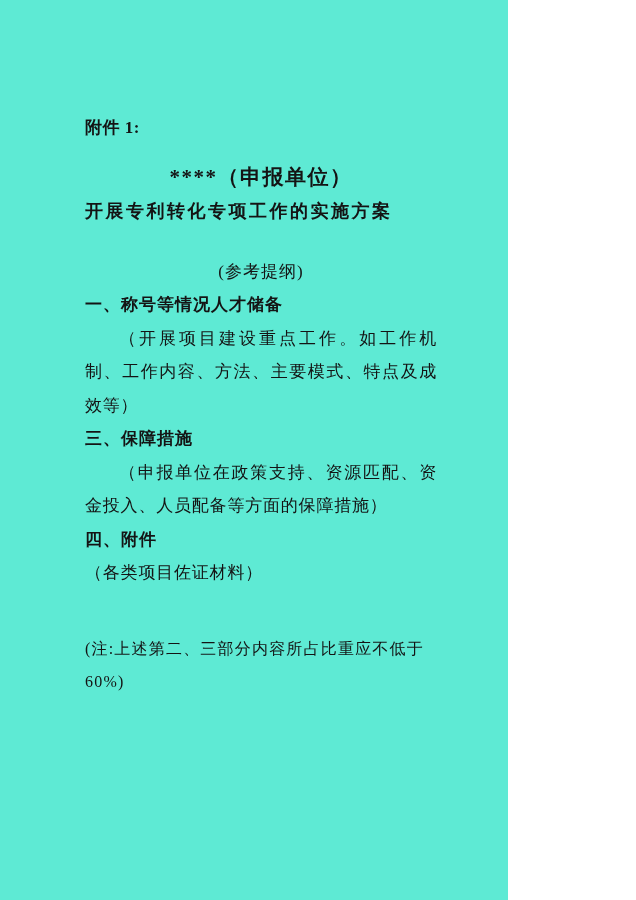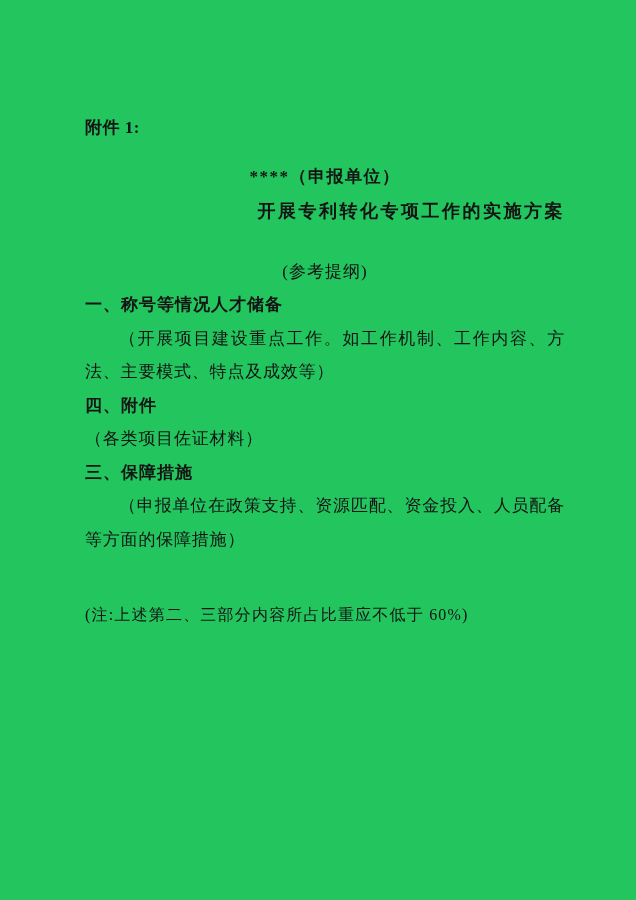--- a/index.html
+++ b/index.html
@@ -1,44 +1,44 @@
 <!DOCTYPE html>
 <html><head>
 <meta charset="utf-8">
 <style>
   * { margin: 0; padding: 0; box-sizing: border-box; }
   html, body { background: #ffffff; }
   .page {
     position: relative;
-    width: 636px;
+    width: 508px;
     height: 900px;
-    background: #22c55e;
+    background: #5eead4;
     overflow: hidden;
     font-family: "Liberation Serif", "DejaVu Serif", serif;
     color: #141414;
   }
   .content {
     padding: 116px 71px 0 85px; 
   }
   .attachment {
     font-size: 17px;
     font-weight: bold;
     line-height: 24px;
     letter-spacing: 0.5px;
   }
   .title-block { margin-top: 20px; }
   .title-unit {
     text-align: center;
     font-weight: bold;
-    font-size: 17px;
+    font-size: 21px;
     line-height: 34px;
     letter-spacing: 1.5px;
   }
   .title-main {
-    text-align: right;
+    text-align: left;
     font-weight: bold;
     font-size: 18px;
     line-height: 34px;
     letter-spacing: 2.5px;
   }
   .subtitle {
     text-align: center;
     font-size: 17px;
     line-height: 32px;
     letter-spacing: 1px;
@@ -81,25 +81,25 @@
 
     <div>
       <div class="sec-heading">一、称号等情况人才储备</div>
     </div>
 
     <div>
       <div class="sec-body indent2">（开展项目建设重点工作。如工作机制、工作内容、方法、主要模式、特点及成效等）</div>
     </div>
 
     <div>
-      <div class="sec-heading">四、附件</div>
-      <div class="sec-body">（各类项目佐证材料）</div>
+      <div class="sec-heading">三、保障措施</div>
+      <div class="sec-body indent2">（申报单位在政策支持、资源匹配、资金投入、人员配备等方面的保障措施）</div>
     </div>
 
     <div>
-      <div class="sec-heading">三、保障措施</div>
-      <div class="sec-body indent2">（申报单位在政策支持、资源匹配、资金投入、人员配备等方面的保障措施）</div>
+      <div class="sec-heading">四、附件</div>
+      <div class="sec-body">（各类项目佐证材料）</div>
     </div>
 
     <div class="note">(注:上述第二、三部分内容所占比重应不低于 60%)</div>
 
   </div>
 </div>
 
 </body></html>

